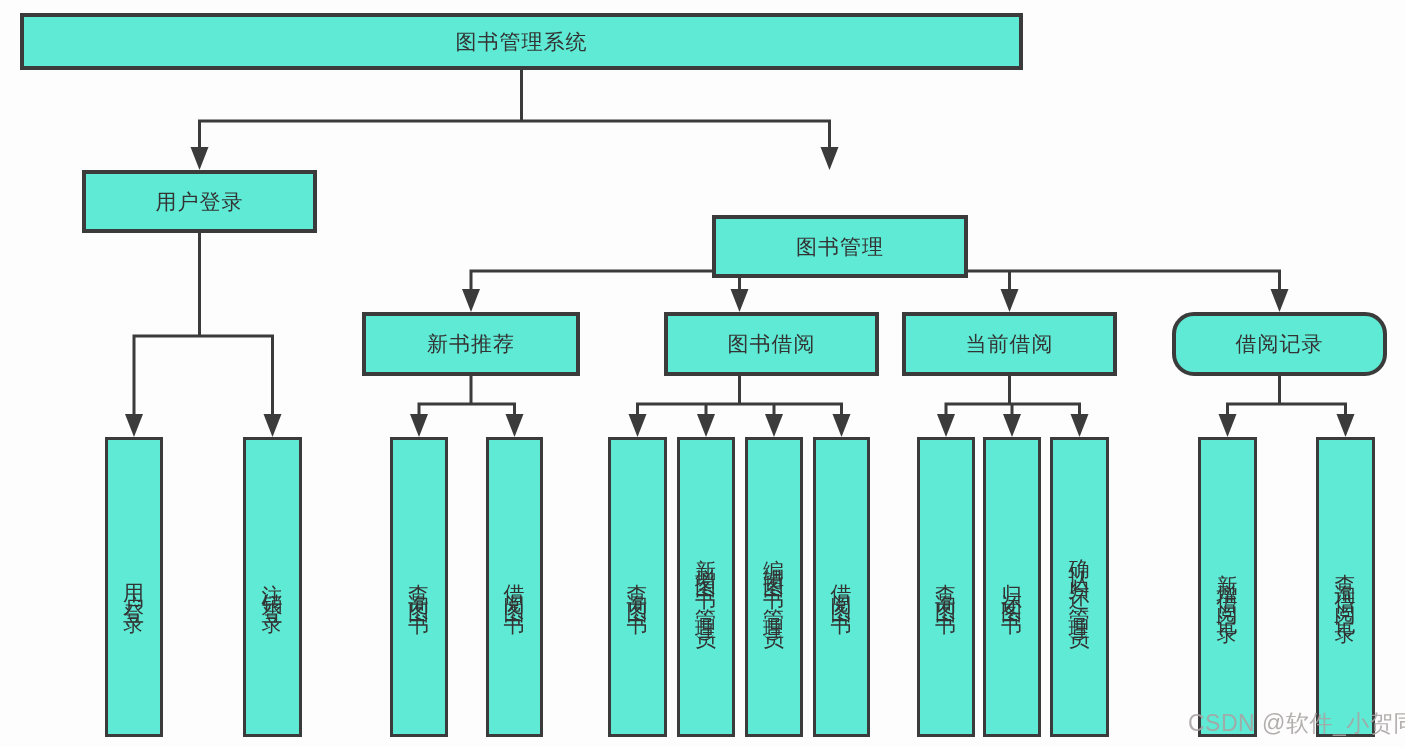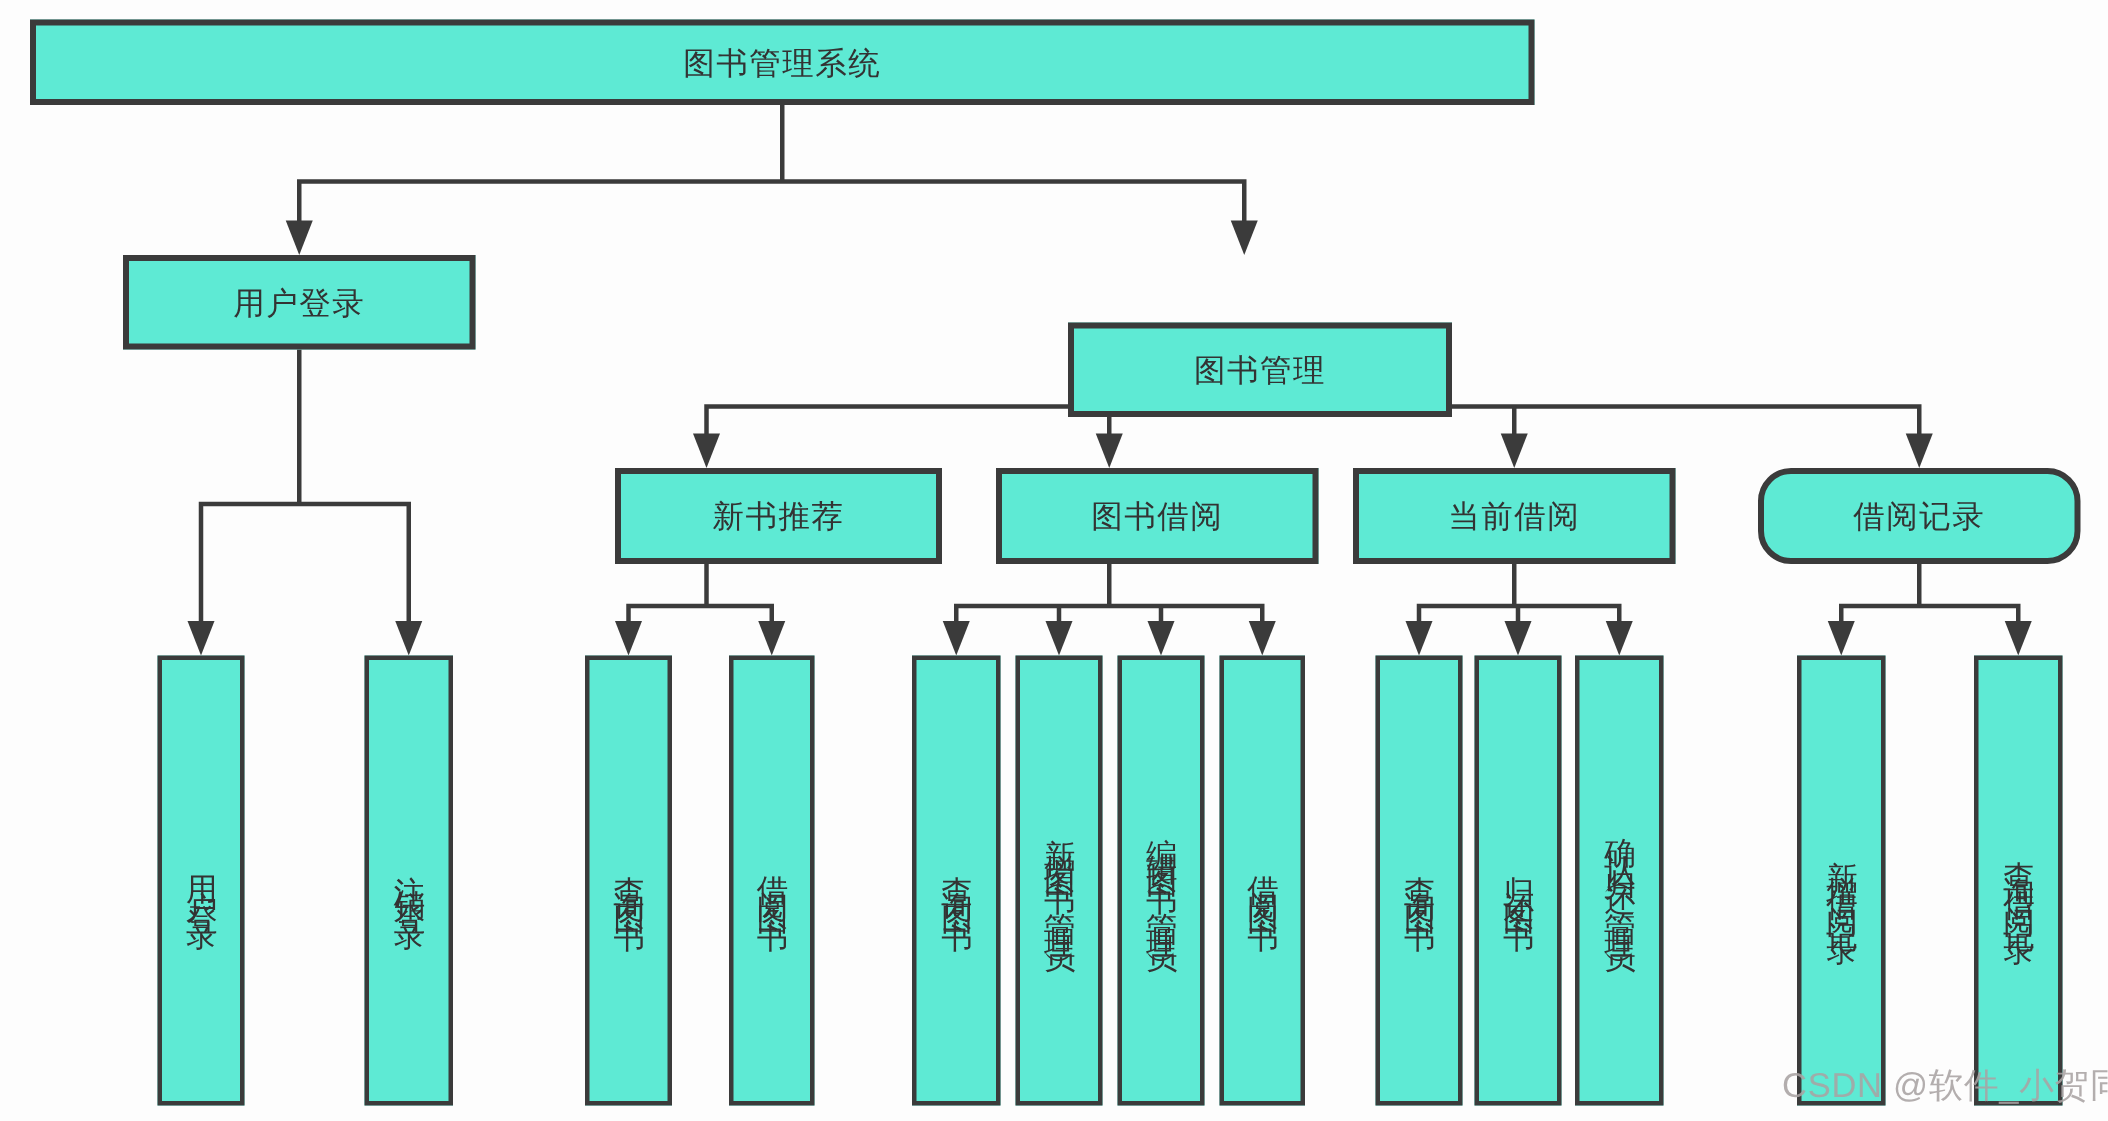--- a/index.html
+++ b/index.html
@@ -24,21 +24,21 @@
   .hlabel{letter-spacing:1px;white-space:nowrap;}
   .watermark{
     position:absolute;left:1188px;top:708px;z-index:2;
     font-size:23px;color:rgba(168,163,163,0.88);
     letter-spacing:0.5px;white-space:nowrap;
   }
   
   .n-root{left:20px;top:13px;width:1003px;height:57px;}
   .n-user-login{left:82px;top:170px;width:235px;height:63px;}
   .n-book-mgmt{left:712px;top:170px;width:256px;height:63px;margin-top:45px;}
-  .n-new-book{left:362px;top:312px;width:218px;height:64px;margin-left:48px;}
+  .n-new-book{left:362px;top:312px;width:218px;height:64px;}
   .n-book-borrow{left:664px;top:312px;width:215px;height:64px;}
   .n-current-borrow{left:902px;top:312px;width:215px;height:64px;}
   .n-borrow-records{left:1172px;top:312px;width:215px;height:64px;border-radius:22px;}
   .lf{top:437px;height:300px;}
   .lf-user-login{left:105px;width:58px;}
   .lf-logout{left:243px;width:59px;}
   .lf-rec-query{left:390px;width:58px;}
   .lf-rec-borrow{left:486px;width:57px;}
   .lf-bb-query{left:608px;width:59px;}
   .lf-bb-add{left:677px;width:58px;}

